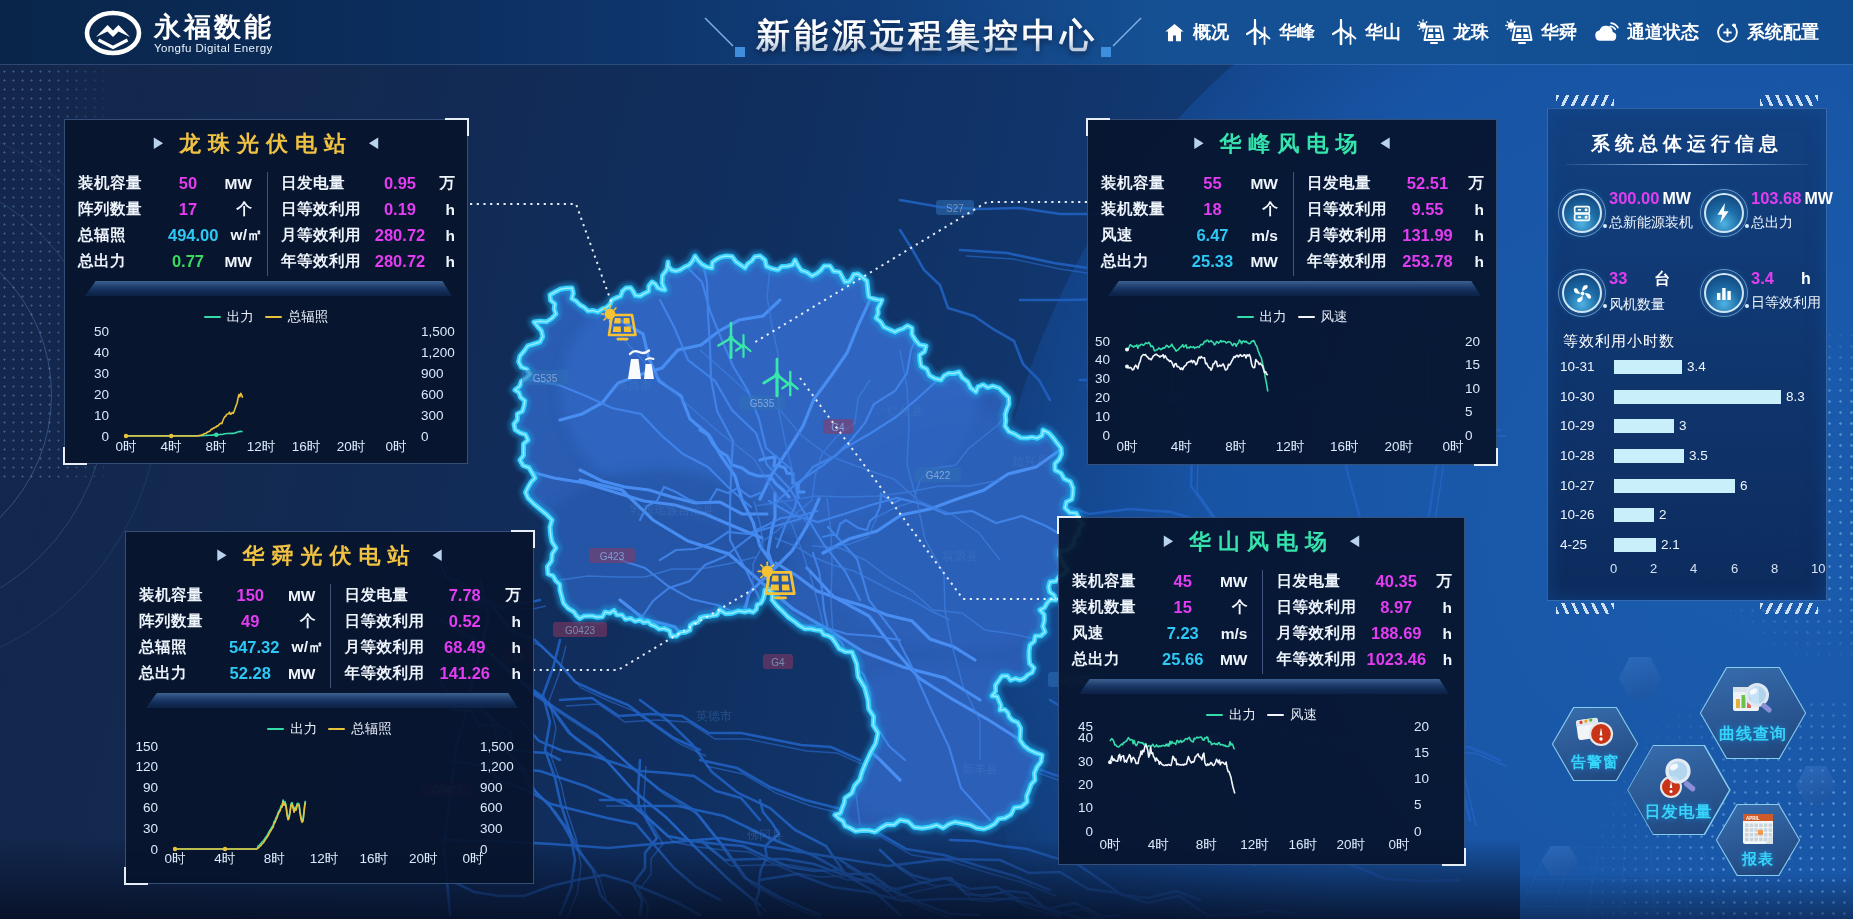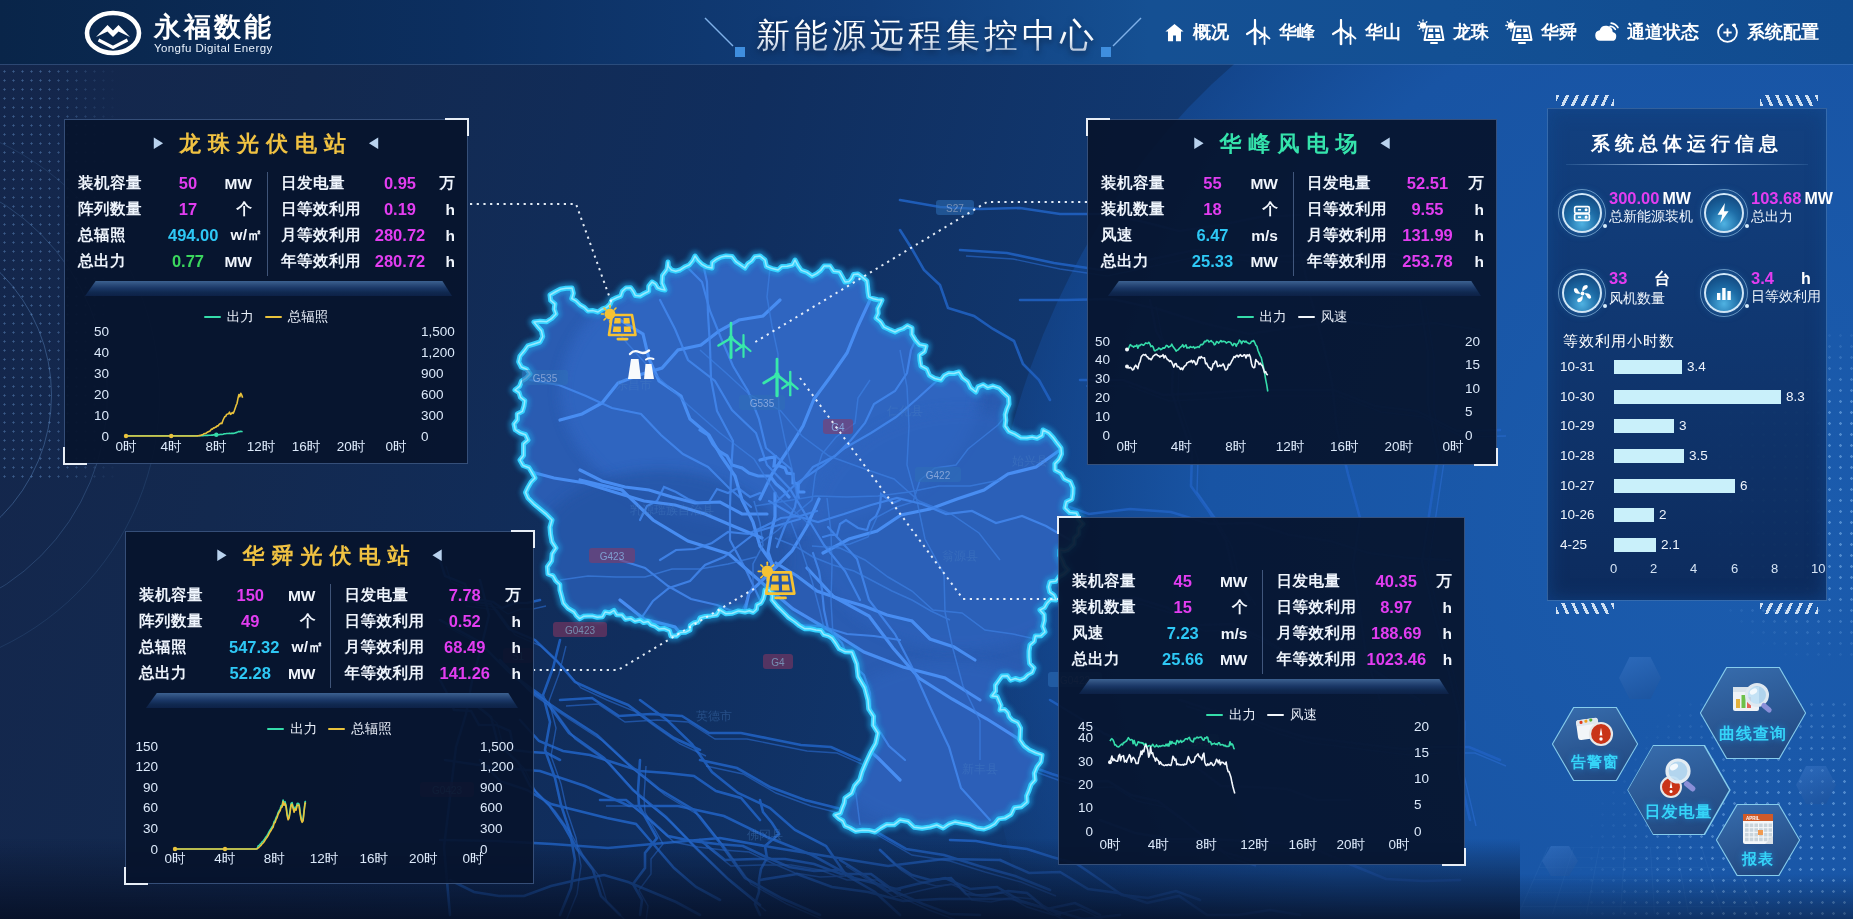--- a/index.html
+++ b/index.html
@@ -10,21 +10,21 @@
  background:radial-gradient(circle at 62% 42%, #1b5cae 0%, #1854a4 48%, rgba(20,74,150,0.65) 63%, rgba(16,58,118,0) 74%);}
 .arc{position:absolute;border-radius:50%;border:1px solid rgba(90,140,200,0.33)}
 .dotgrid{position:absolute;background-image:radial-gradient(rgba(115,165,225,0.42) 0.9px, transparent 1.2px);background-size:9px 9px;}
 .dotgrid2{position:absolute;background-image:radial-gradient(rgba(150,200,248,0.45) 1.2px, transparent 1.5px);background-size:11px 11px;}
 .hdr{position:absolute;left:0;top:0;width:1853px;height:64px;
  background:linear-gradient(90deg,#092549 0%,#0c2f60 25%,#113e7b 47%,#155093 62%,#135094 78%,#114c90 100%);
  box-shadow:0 1px 0 rgba(120,170,230,0.25);}
 .logo{position:absolute;left:84px;top:10px;display:flex;align-items:center}
 .logotxt .cn{font-size:27px;font-weight:bold;color:#fff;letter-spacing:3px;line-height:30px}
 .logotxt .en{font-size:11.5px;color:#e8f1fc;letter-spacing:0.4px}
-.title{position:absolute;left:747px;top:13px;width:360px;text-align:center;font-size:34px;font-weight:normal;letter-spacing:4px;
+.title{position:absolute;left:747px;top:13px;width:360px;text-align:center;font-size:34px;font-weight:bold;letter-spacing:4px;
  background:linear-gradient(180deg,#ffffff 30%,#f2f6fb 55%,#b9c8dc 78%,#dde7f2 100%);
  -webkit-background-clip:text;background-clip:text;color:transparent;
  filter:drop-shadow(0 3px 3px rgba(5,15,35,0.6));white-space:nowrap}
 .nav{position:absolute;right:34px;top:0;height:64px;display:flex;align-items:center;gap:16px}
 .nav .it{display:flex;align-items:center;gap:7px;color:#fff;font-size:18px;font-weight:bold;white-space:nowrap}
 .panel{position:absolute;background:rgba(7,19,44,0.92);border:1px solid rgba(110,150,210,0.45)}
 .pt-tl,.pt-tr,.pt-bl,.pt-br{position:absolute;width:24px;height:18px;border:0 solid #e8eef6}
 .pt-tl{left:-2px;top:-2px;border-left-width:2.5px;border-top-width:2.5px}
 .pt-tr{right:-2px;top:-2px;border-right-width:2.5px;border-top-width:2.5px}
 .pt-bl{left:-2px;bottom:-2px;border-left-width:2.5px;border-bottom-width:2.5px}
@@ -56,21 +56,21 @@
 .kpi{position:absolute;display:flex;align-items:flex-start}
 .kpi .ic{position:relative;width:40px;height:40px;margin-top:4px;border-radius:50%;border:2px solid rgba(225,242,255,0.92);
  background:radial-gradient(circle at 50% 80%,#4fb2e2 0%,#1d6ca6 45%,#0d3a72 100%);display:flex;align-items:center;justify-content:center;
  box-shadow:0 0 8px rgba(60,160,230,0.5)}
 .kpi .ic::before{content:'';position:absolute;inset:-6px;border-radius:50%;border:1.4px solid rgba(170,215,248,0.55)}
 .kpi .ic::after{content:'';position:absolute;right:-7px;bottom:3px;width:4px;height:4px;border-radius:50%;background:#d8eefc}
 .kpi .tx{margin-left:7px}
 .kpi .v{font-size:16.5px;font-weight:bold;color:#e23df0;white-space:nowrap}
 .kpi .v .u{color:#fff;font-size:16px;margin-left:3px}
 .kpi .v .u i{display:inline-block;width:24px}
-.kpi .l{font-size:14px;color:#f0f6fd;white-space:nowrap}
+.kpi .l{font-size:14px;color:#f0f6fd;margin-top:6px;white-space:nowrap}
 .btitle{position:absolute;left:15px;font-size:15px;font-weight:normal;color:#fff;letter-spacing:1px}
 .brow{position:absolute;left:0;width:100%;height:20px}
 .brow .bl{position:absolute;left:12px;top:2px;font-size:13.5px;color:#eef4fc}
 .brow .bar{position:absolute;left:66px;top:3px;height:14px;background:#c9f0fa}
 .brow .bv{position:absolute;top:2px;font-size:13.5px;color:#eef4fc}
 .bax{position:absolute;font-size:13px;color:#d5e4f5}
 .hex{position:absolute;display:flex;flex-direction:column;align-items:center;justify-content:center;
  background:linear-gradient(165deg,rgba(38,88,160,0.82),rgba(17,50,108,0.88));
  clip-path:polygon(25% 0,75% 0,100% 50%,75% 100%,25% 100%,0 50%)}
 .hex .lbl{position:relative;color:#35d4f8;font-weight:bold;font-size:15px;letter-spacing:1px;margin-top:3px;text-shadow:0 0 6px rgba(30,140,220,0.8)}
@@ -793,20 +793,21 @@
 <polyline points="49.0,120.0 50.0,120.0 51.0,120.0 52.0,120.0 53.0,120.0 54.0,120.0 55.0,120.0 56.0,120.0 57.0,120.0 58.0,120.0 59.0,120.0 60.0,120.0 61.0,120.0 62.0,120.0 63.0,120.0 64.0,120.0 65.0,120.0 66.0,120.0 67.0,120.0 68.0,120.0 69.0,120.0 70.0,120.0 71.0,120.0 72.0,120.0 73.0,120.0 74.0,120.0 75.0,120.0 76.0,120.0 77.0,120.0 78.0,120.0 79.0,120.0 80.0,120.0 81.0,120.0 82.0,120.0 83.0,120.0 84.0,120.0 85.0,120.0 86.0,120.0 87.0,120.0 88.0,120.0 89.0,120.0 90.0,120.0 91.0,120.0 92.0,120.0 93.0,120.0 94.0,120.0 95.0,120.0 96.0,120.0 97.0,120.0 98.0,120.0 99.0,120.0 100.0,120.0 101.0,120.0 102.0,120.0 103.0,120.0 104.1,120.0 105.1,120.0 106.1,120.0 107.1,120.0 108.1,120.0 109.1,120.0 110.1,120.0 111.1,120.0 112.1,120.0 113.1,120.0 114.1,120.0 115.1,120.0 116.1,120.0 117.1,120.0 118.1,120.0 119.1,120.0 120.1,120.0 121.1,120.0 122.1,120.0 123.1,120.0 124.1,120.0 125.1,120.0 126.1,120.0 127.1,120.0 128.1,120.0 129.1,120.0 130.1,120.0 131.1,119.8 132.1,117.0 133.1,116.3 134.1,115.2 135.1,114.3 136.1,112.9 137.1,112.0 138.1,110.8 139.1,109.1 140.1,107.7 141.1,106.4 142.1,104.7 143.1,102.6 144.1,100.9 145.1,99.6 146.1,97.7 147.1,96.5 148.1,92.6 149.1,91.6 150.1,88.5 151.1,86.9 152.1,83.6 153.1,81.6 154.1,80.1 155.1,76.8 156.1,76.3 157.1,71.0 158.1,74.6 159.1,72.7 160.1,76.6 161.1,84.6 162.1,89.1 163.1,87.5 164.1,81.4 165.1,74.4 166.1,73.6 167.1,77.6 168.1,81.6 169.1,78.1 170.1,79.5 171.1,74.6 172.1,74.3 173.1,75.1 174.1,82.9 175.1,88.8 176.1,91.5 177.1,90.0 178.1,80.8 179.1,72.5 180.1,72.5" fill="none" stroke="#35dcaa" stroke-width="1.6" stroke-linejoin="round"></polyline>
 <polyline points="49.0,120.0 50.0,120.0 51.0,120.0 52.0,120.0 53.0,120.0 54.0,120.0 55.0,120.0 56.0,120.0 57.0,120.0 58.0,120.0 59.0,120.0 60.0,120.0 61.0,120.0 62.0,120.0 63.0,120.0 64.0,120.0 65.0,120.0 66.0,120.0 67.0,120.0 68.0,120.0 69.0,120.0 70.0,120.0 71.0,120.0 72.0,120.0 73.0,120.0 74.0,120.0 75.0,120.0 76.0,120.0 77.0,120.0 78.0,120.0 79.0,120.0 80.0,120.0 81.0,120.0 82.0,120.0 83.0,120.0 84.0,120.0 85.0,120.0 86.0,120.0 87.0,120.0 88.0,120.0 89.0,120.0 90.0,120.0 91.0,120.0 92.0,120.0 93.0,120.0 94.0,120.0 95.0,120.0 96.0,120.0 97.0,120.0 98.0,120.0 99.0,120.0 100.0,120.0 101.0,120.0 102.0,120.0 103.0,120.0 104.1,120.0 105.1,120.0 106.1,120.0 107.1,120.0 108.1,120.0 109.1,120.0 110.1,120.0 111.1,120.0 112.1,120.0 113.1,120.0 114.1,120.0 115.1,120.0 116.1,120.0 117.1,120.0 118.1,120.0 119.1,120.0 120.1,120.0 121.1,120.0 122.1,120.0 123.1,120.0 124.1,120.0 125.1,120.0 126.1,120.0 127.1,120.0 128.1,120.0 129.1,120.0 130.1,120.0 131.1,119.8 132.1,119.0 133.1,118.3 134.1,117.2 135.1,116.3 136.1,114.9 137.1,114.0 138.1,112.8 139.1,111.1 140.1,109.6 141.1,108.3 142.1,106.7 143.1,104.6 144.1,102.8 145.1,101.5 146.1,99.5 147.1,98.3 148.1,94.4 149.1,93.4 150.1,90.3 151.1,88.6 152.1,85.3 153.1,83.3 154.1,81.8 155.1,78.5 156.1,78.0 157.1,72.6 158.1,76.2 159.1,74.3 160.1,78.2 161.1,86.3 162.1,90.8 163.1,89.2 164.1,83.1 165.1,76.0 166.1,75.2 167.1,79.2 168.1,83.3 169.1,79.7 170.1,81.2 171.1,76.2 172.1,75.9 173.1,76.7 174.1,84.6 175.1,90.6 176.1,93.3 177.1,91.8 178.1,82.5 179.1,74.1 180.1,74.1" fill="none" stroke="#e9c23c" stroke-width="1.6" stroke-linejoin="round"></polyline>
 <circle cx="49.0" cy="120.0" r="2.2" fill="#e9c23c"></circle>
           <circle cx="99.0" cy="120.0" r="2.2" fill="#e9c23c"></circle>
 </svg>
       </div>
 </div>
     <div class="panel" style="left:1058px;top:517px;width:407px;height:348px">
 <div class="pt-tl"></div>
       <div class="pt-br"></div>
+<div class="ptitle teal"><span class="arr">▶</span>华山风电场<span class="arr">◀</span></div>
 <div class="stats">
         <div class="srow">
 <div class="scol" style="padding-left:13px;padding-right:14px">
             <span class="slab">装机容量</span>
             <span class="sval vm">45</span>
             <span class="sunit" style="width:44px">MW</span>
           </div>
 <div class="scol" style="padding-left:15px;padding-right:12px">
             <span class="slab">日发电量</span>
             <span class="sval vm">40.35</span>

